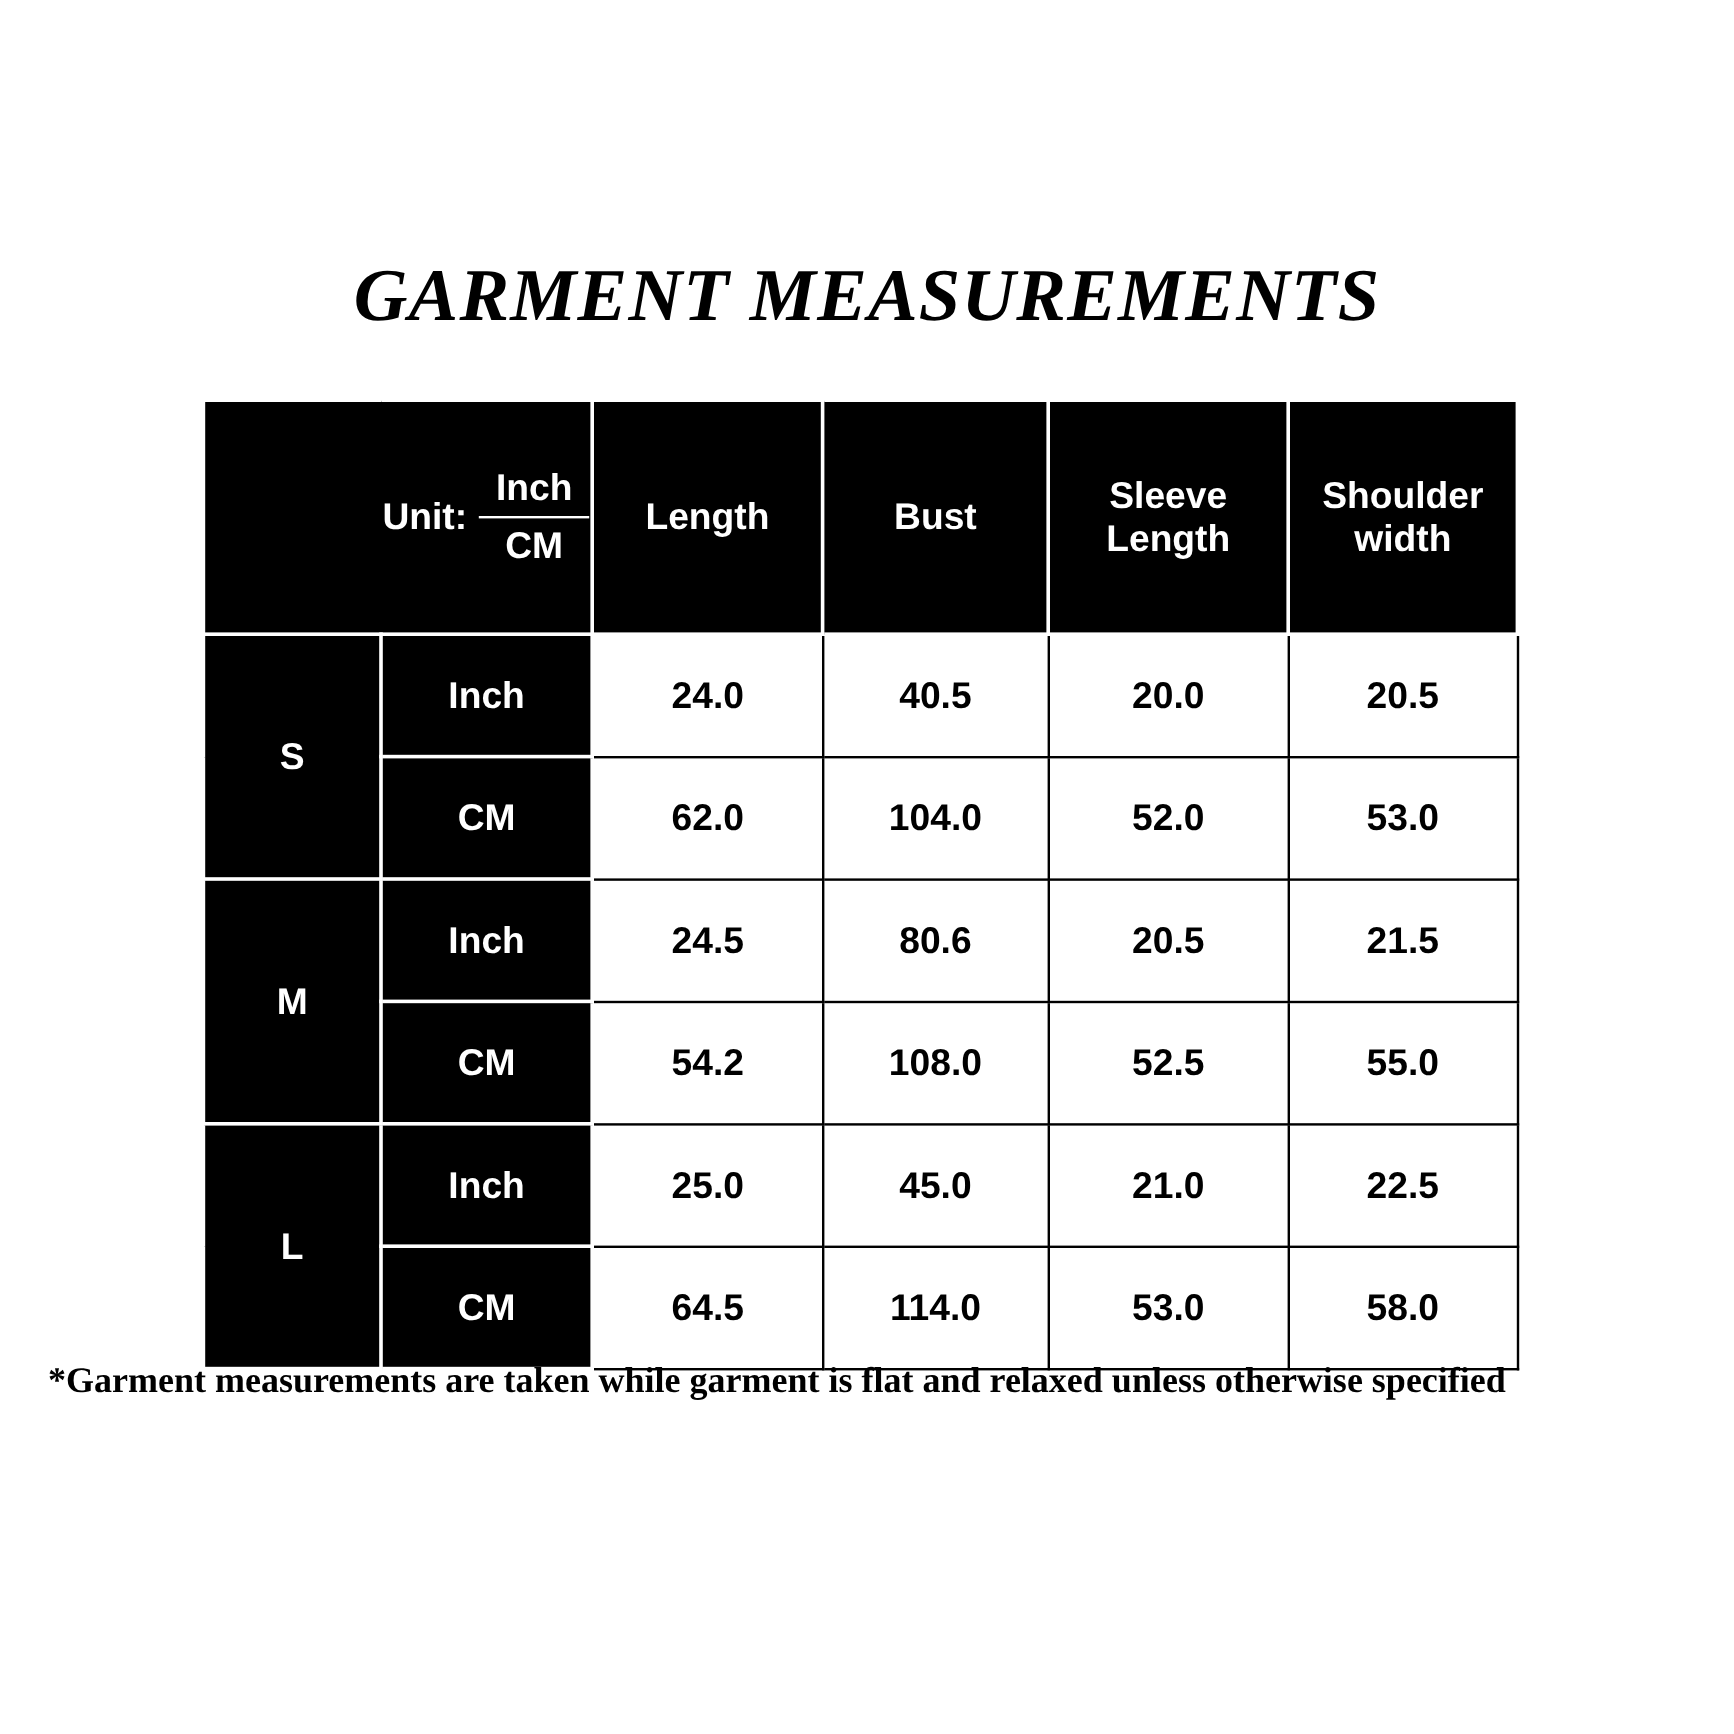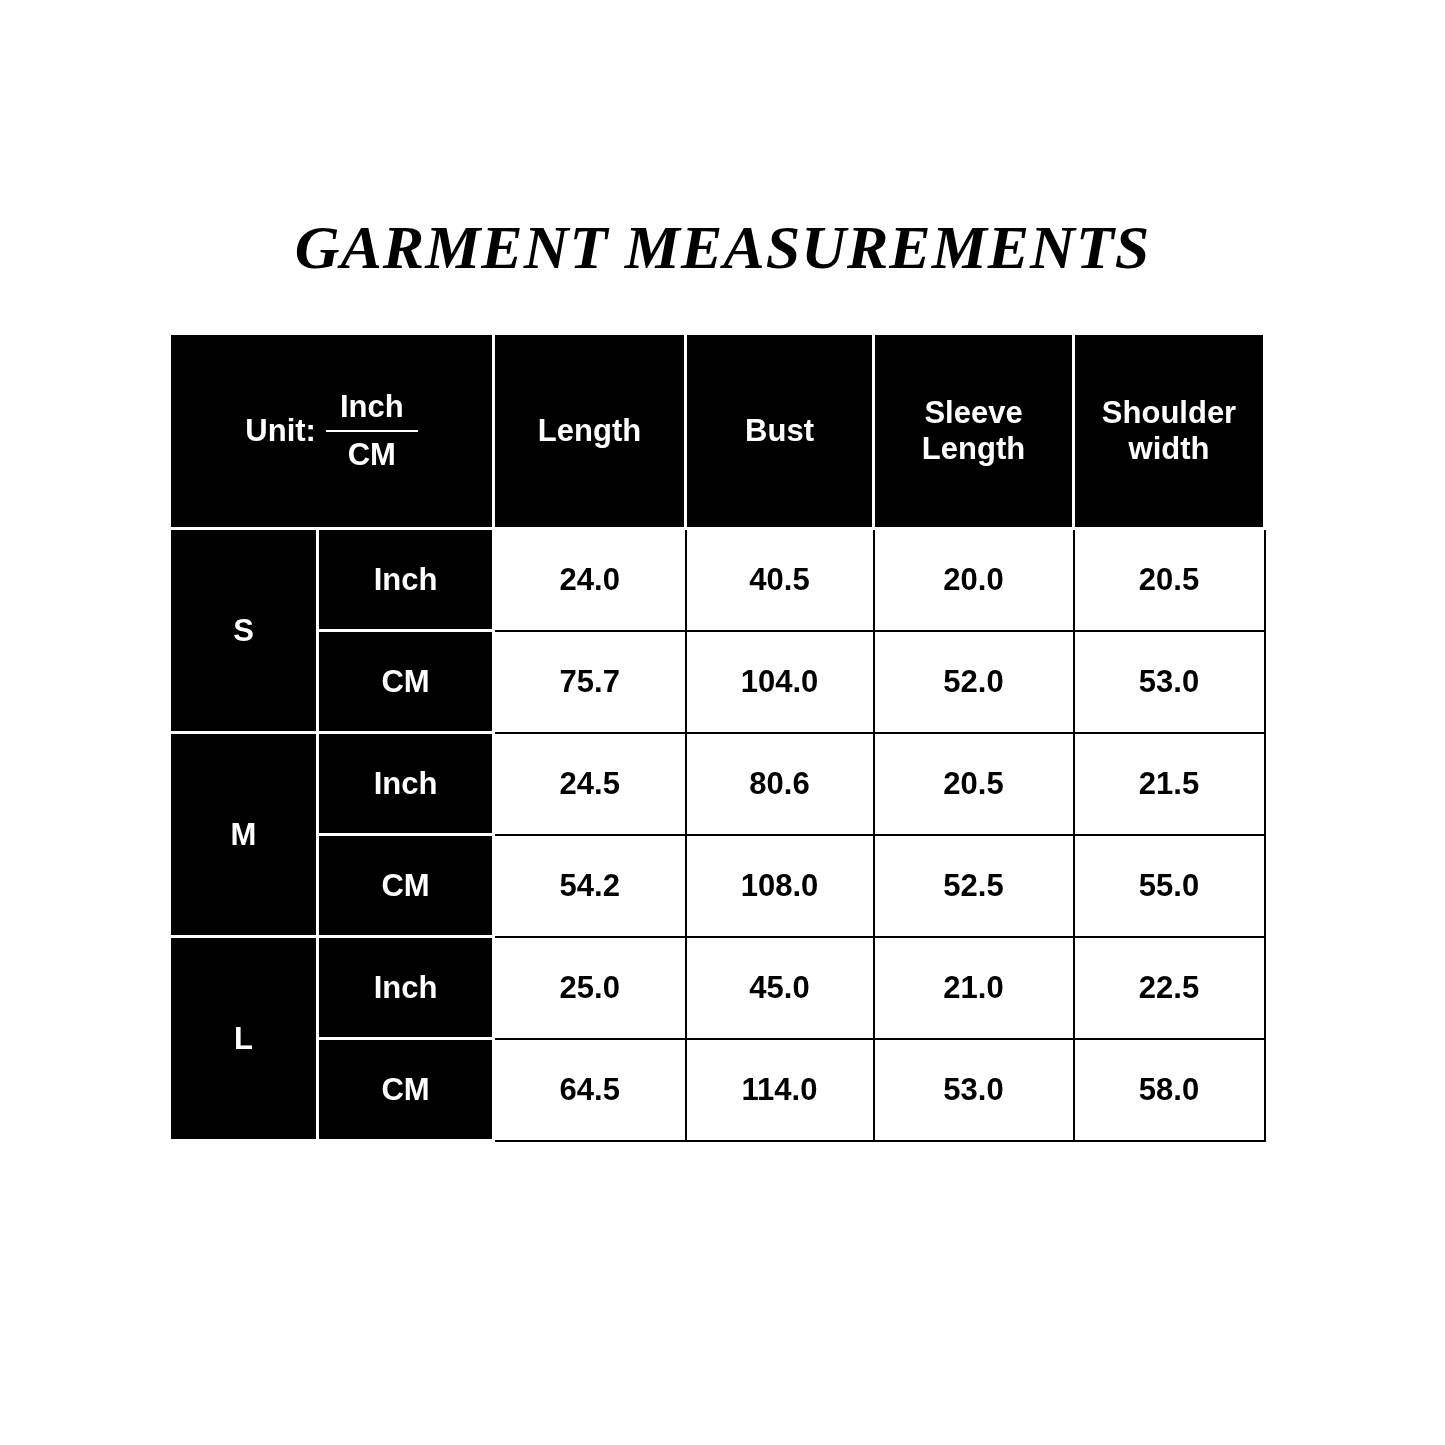--- a/index.html
+++ b/index.html
@@ -74,21 +74,21 @@
     padding: 0 6px;
   }
   .unit-hdr {
     background: #000000;
     color: #ffffff;
     height: 190px;
   }
   .unit-inner {
     display: flex;
     align-items: center;
-    justify-content: center;
+    justify-content: flex-end;
     gap: 10px;
   }
   .unit-label {
     font-size: 31px;
     font-weight: bold;
     color: #ffffff;
   }
   .unit-frac {
     display: inline-block;
     text-align: center;
@@ -185,21 +185,21 @@
         <tr class="data-row">
           <td class="size-cell" rowspan="2">S</td>
           <td class="unit-cell">Inch</td>
           <td class="val-cell">24.0</td>
           <td class="val-cell">40.5</td>
           <td class="val-cell">20.0</td>
           <td class="val-cell">20.5</td>
         </tr>
         <tr class="data-row">
           <td class="unit-cell">CM</td>
-          <td class="val-cell">75.7</td>
+          <td class="val-cell">62.0</td>
           <td class="val-cell">104.0</td>
           <td class="val-cell">52.0</td>
           <td class="val-cell">53.0</td>
         </tr>
 
         <tr class="data-row">
           <td class="size-cell" rowspan="2">M</td>
           <td class="unit-cell">Inch</td>
           <td class="val-cell">24.5</td>
           <td class="val-cell">80.6</td>
@@ -226,14 +226,15 @@
           <td class="unit-cell">CM</td>
           <td class="val-cell">64.5</td>
           <td class="val-cell">114.0</td>
           <td class="val-cell">53.0</td>
           <td class="val-cell">58.0</td>
         </tr>
       </tbody>
     </table>
   </div>
 
+  <div class="footnote">*Garment measurements are taken while garment is flat and relaxed unless otherwise specified</div>
 
 </div>
 
 </body></html>

